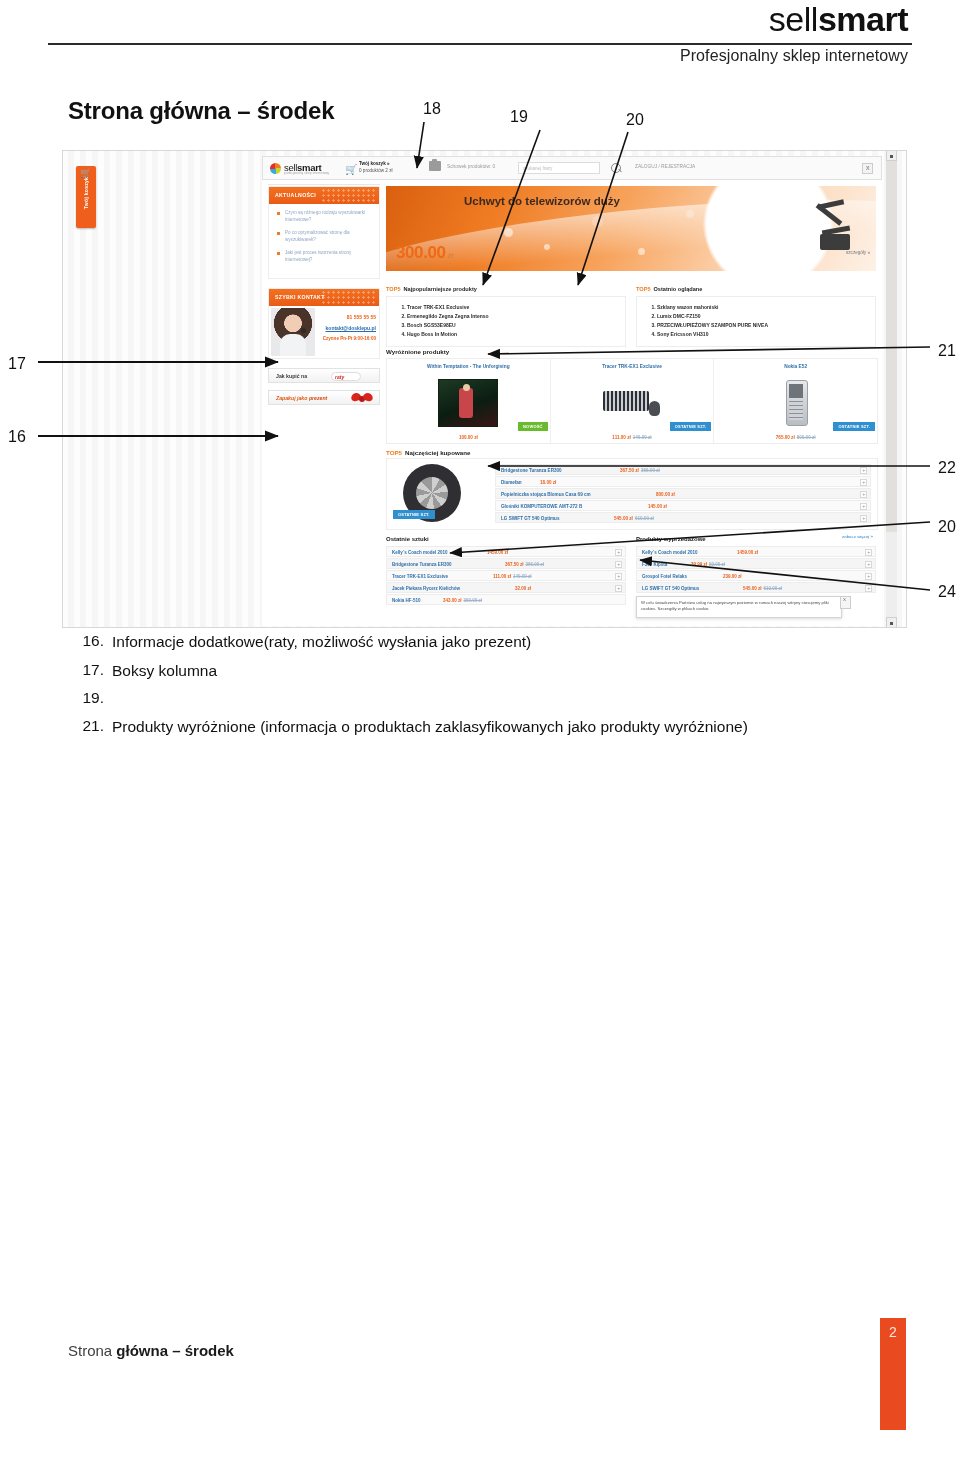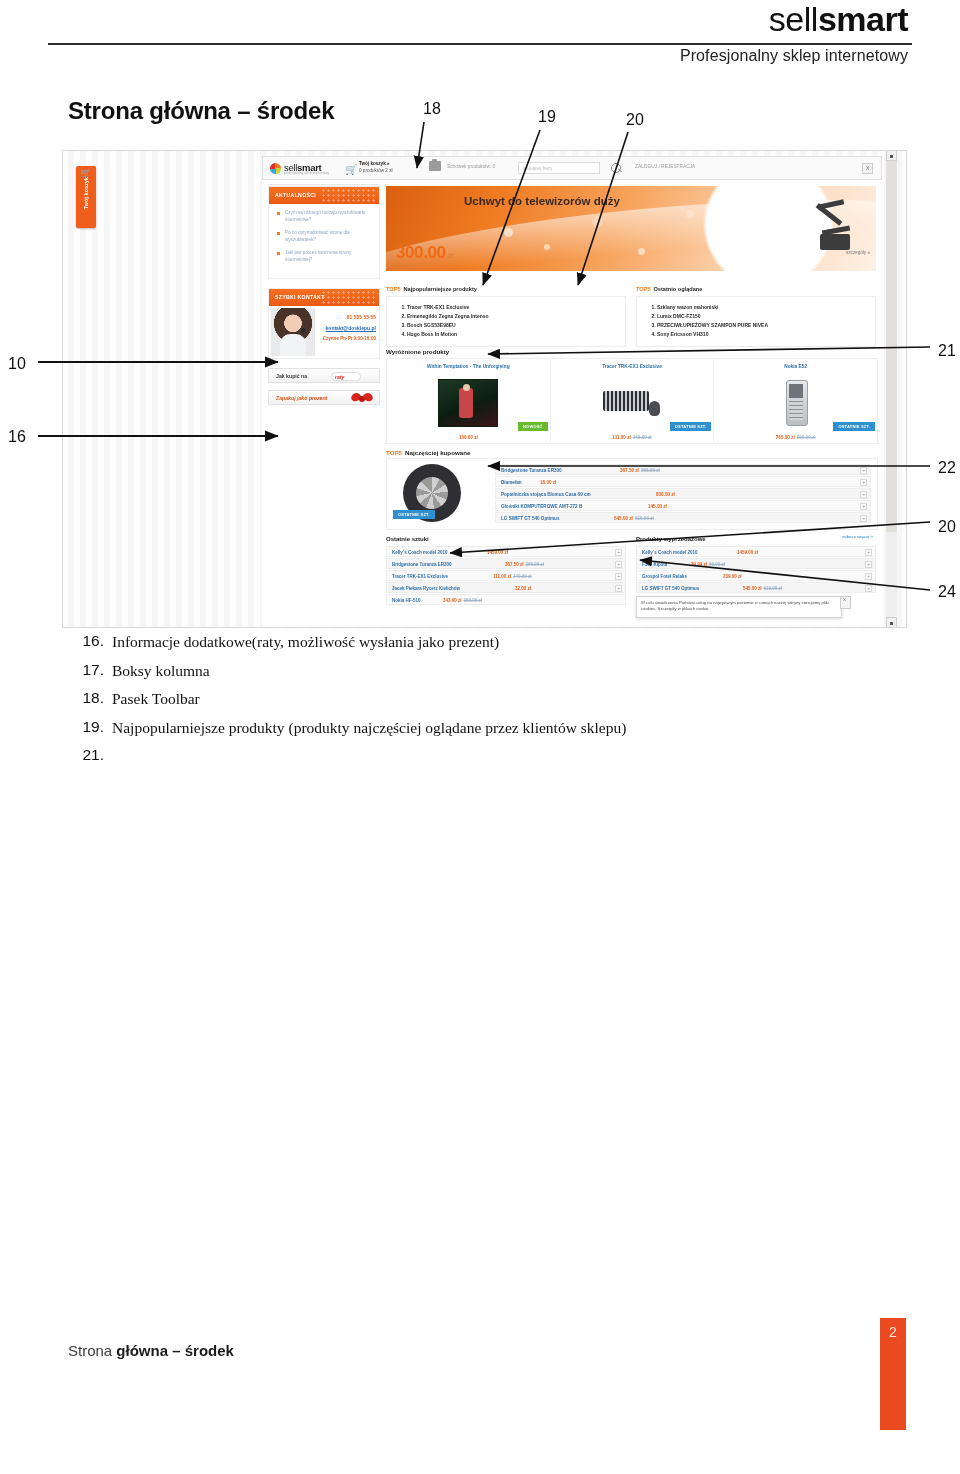--- a/index.html
+++ b/index.html
@@ -18,21 +18,21 @@
   .logo-text .lt-bold{font-weight:700;}
   .header-rule{position:absolute;left:48px;top:43px;width:864px;height:2px;background:#2b2b2b;}
   .logo-sub{position:absolute;right:52px;top:47px;font-size:16px;color:#232323;
             letter-spacing:.1px;}
 
   
   .title-main{position:absolute;left:68px;top:97px;font-size:24px;font-weight:700;
               color:#111;letter-spacing:-.2px;}
   .callout{position:absolute;font-size:16px;color:#111;}
   .cal-18{left:423px;top:100px;}
-  .cal-19{left:538px;top:108px;}
+  .cal-19{left:510px;top:108px;}
   .cal-20{left:626px;top:111px;}
   .cal-17{left:8px;top:355px;font-size:16px;}
   .cal-16{left:8px;top:428px;font-size:16px;}
   .cal-21{left:938px;top:342px;font-size:16px;}
   .cal-22{left:938px;top:459px;font-size:16px;}
   .cal-23{left:938px;top:518px;font-size:16px;}
   .cal-24{left:938px;top:583px;font-size:16px;}
 
   
   .shot{position:absolute;left:62px;top:150px;width:845px;height:478px;
@@ -195,21 +195,21 @@
   .cookie .x:after{content:"x";position:absolute;left:2px;top:-1px;font-size:6px;color:#777;}
   .site-foot{position:absolute;left:180px;top:440px;font-size:4px;color:#bdbdbd;}
 
   
   .arrows{position:absolute;left:0;top:0;width:960px;height:1474px;pointer-events:none;}
 
   
   .numlist{position:absolute;left:70px;top:632px;width:860px;}
   .numlist .row{display:flex;align-items:flex-start;margin-bottom:9.5px;}
   .numlist .num{width:34px;text-align:right;padding-right:8px;font-size:15.5px;color:#111;flex:none;}
-  .numlist .txt{font-size:15.5px;color:#111;line-height:19px;font-family:Liberation Serif, serif;}
+  .numlist .txt{font-size:15.5px;color:#111;line-height:19px;}
 
   
   .doc-foot{position:absolute;left:68px;top:1342px;font-size:15px;}
   .doc-foot .f-grey{color:#404040;}
   .doc-foot .f-dark{color:#1b1b1b;font-weight:700;}
   .page-badge{position:absolute;left:880px;top:1318px;width:26px;height:112px;background:#ea4a1f;}
   .page-badge span{position:absolute;left:0;right:0;top:6px;text-align:center;font-size:14px;color:#ffe6da;}
 </style>
 </head>
 <body>
@@ -222,21 +222,21 @@
   </div>
   <div class="header-rule"></div>
   <div class="logo-sub">Profesjonalny sklep internetowy</div>
 </div>
 
 <div class="title-main">Strona główna – środek</div>
 
 <div class="callout cal-18">18</div>
 <div class="callout cal-19">19</div>
 <div class="callout cal-20">20</div>
-<div class="callout cal-17">10</div>
+<div class="callout cal-17">17</div>
 <div class="callout cal-16">16</div>
 <div class="callout cal-21">21</div>
 <div class="callout cal-22">22</div>
 <div class="callout cal-23">20</div>
 <div class="callout cal-24">24</div>
 
 <div class="shot">
   <div class="shot-bg"></div>
 
   <div class="browser-sb">
@@ -536,29 +536,25 @@
 <div class="numlist">
   <div class="row">
       <div class="num">16.</div>
       <div class="txt">Informacje dodatkowe(raty, możliwość wysłania jako prezent)</div>
     </div>
   <div class="row">
       <div class="num">17.</div>
       <div class="txt">Boksy kolumna</div>
     </div>
   <div class="row">
-      <div class="num">18.</div>
-      <div class="txt">Pasek Toolbar</div>
-    </div>
-  <div class="row">
       <div class="num">19.</div>
-      <div class="txt">Najpopularniejsze produkty (produkty najczęściej oglądane przez klientów sklepu)</div>
     </div>
   <div class="row">
       <div class="num">21.</div>
+      <div class="txt">Produkty wyróżnione (informacja o produktach zaklasyfikowanych jako produkty wyróżnione)</div>
     </div>
 </div>
 
 <div class="doc-foot">
   <span class="f-grey">Strona</span><span class="f-dark"> główna – środek</span>
 </div>
 <div class="page-badge">
   <span>2</span>
 </div>
 

